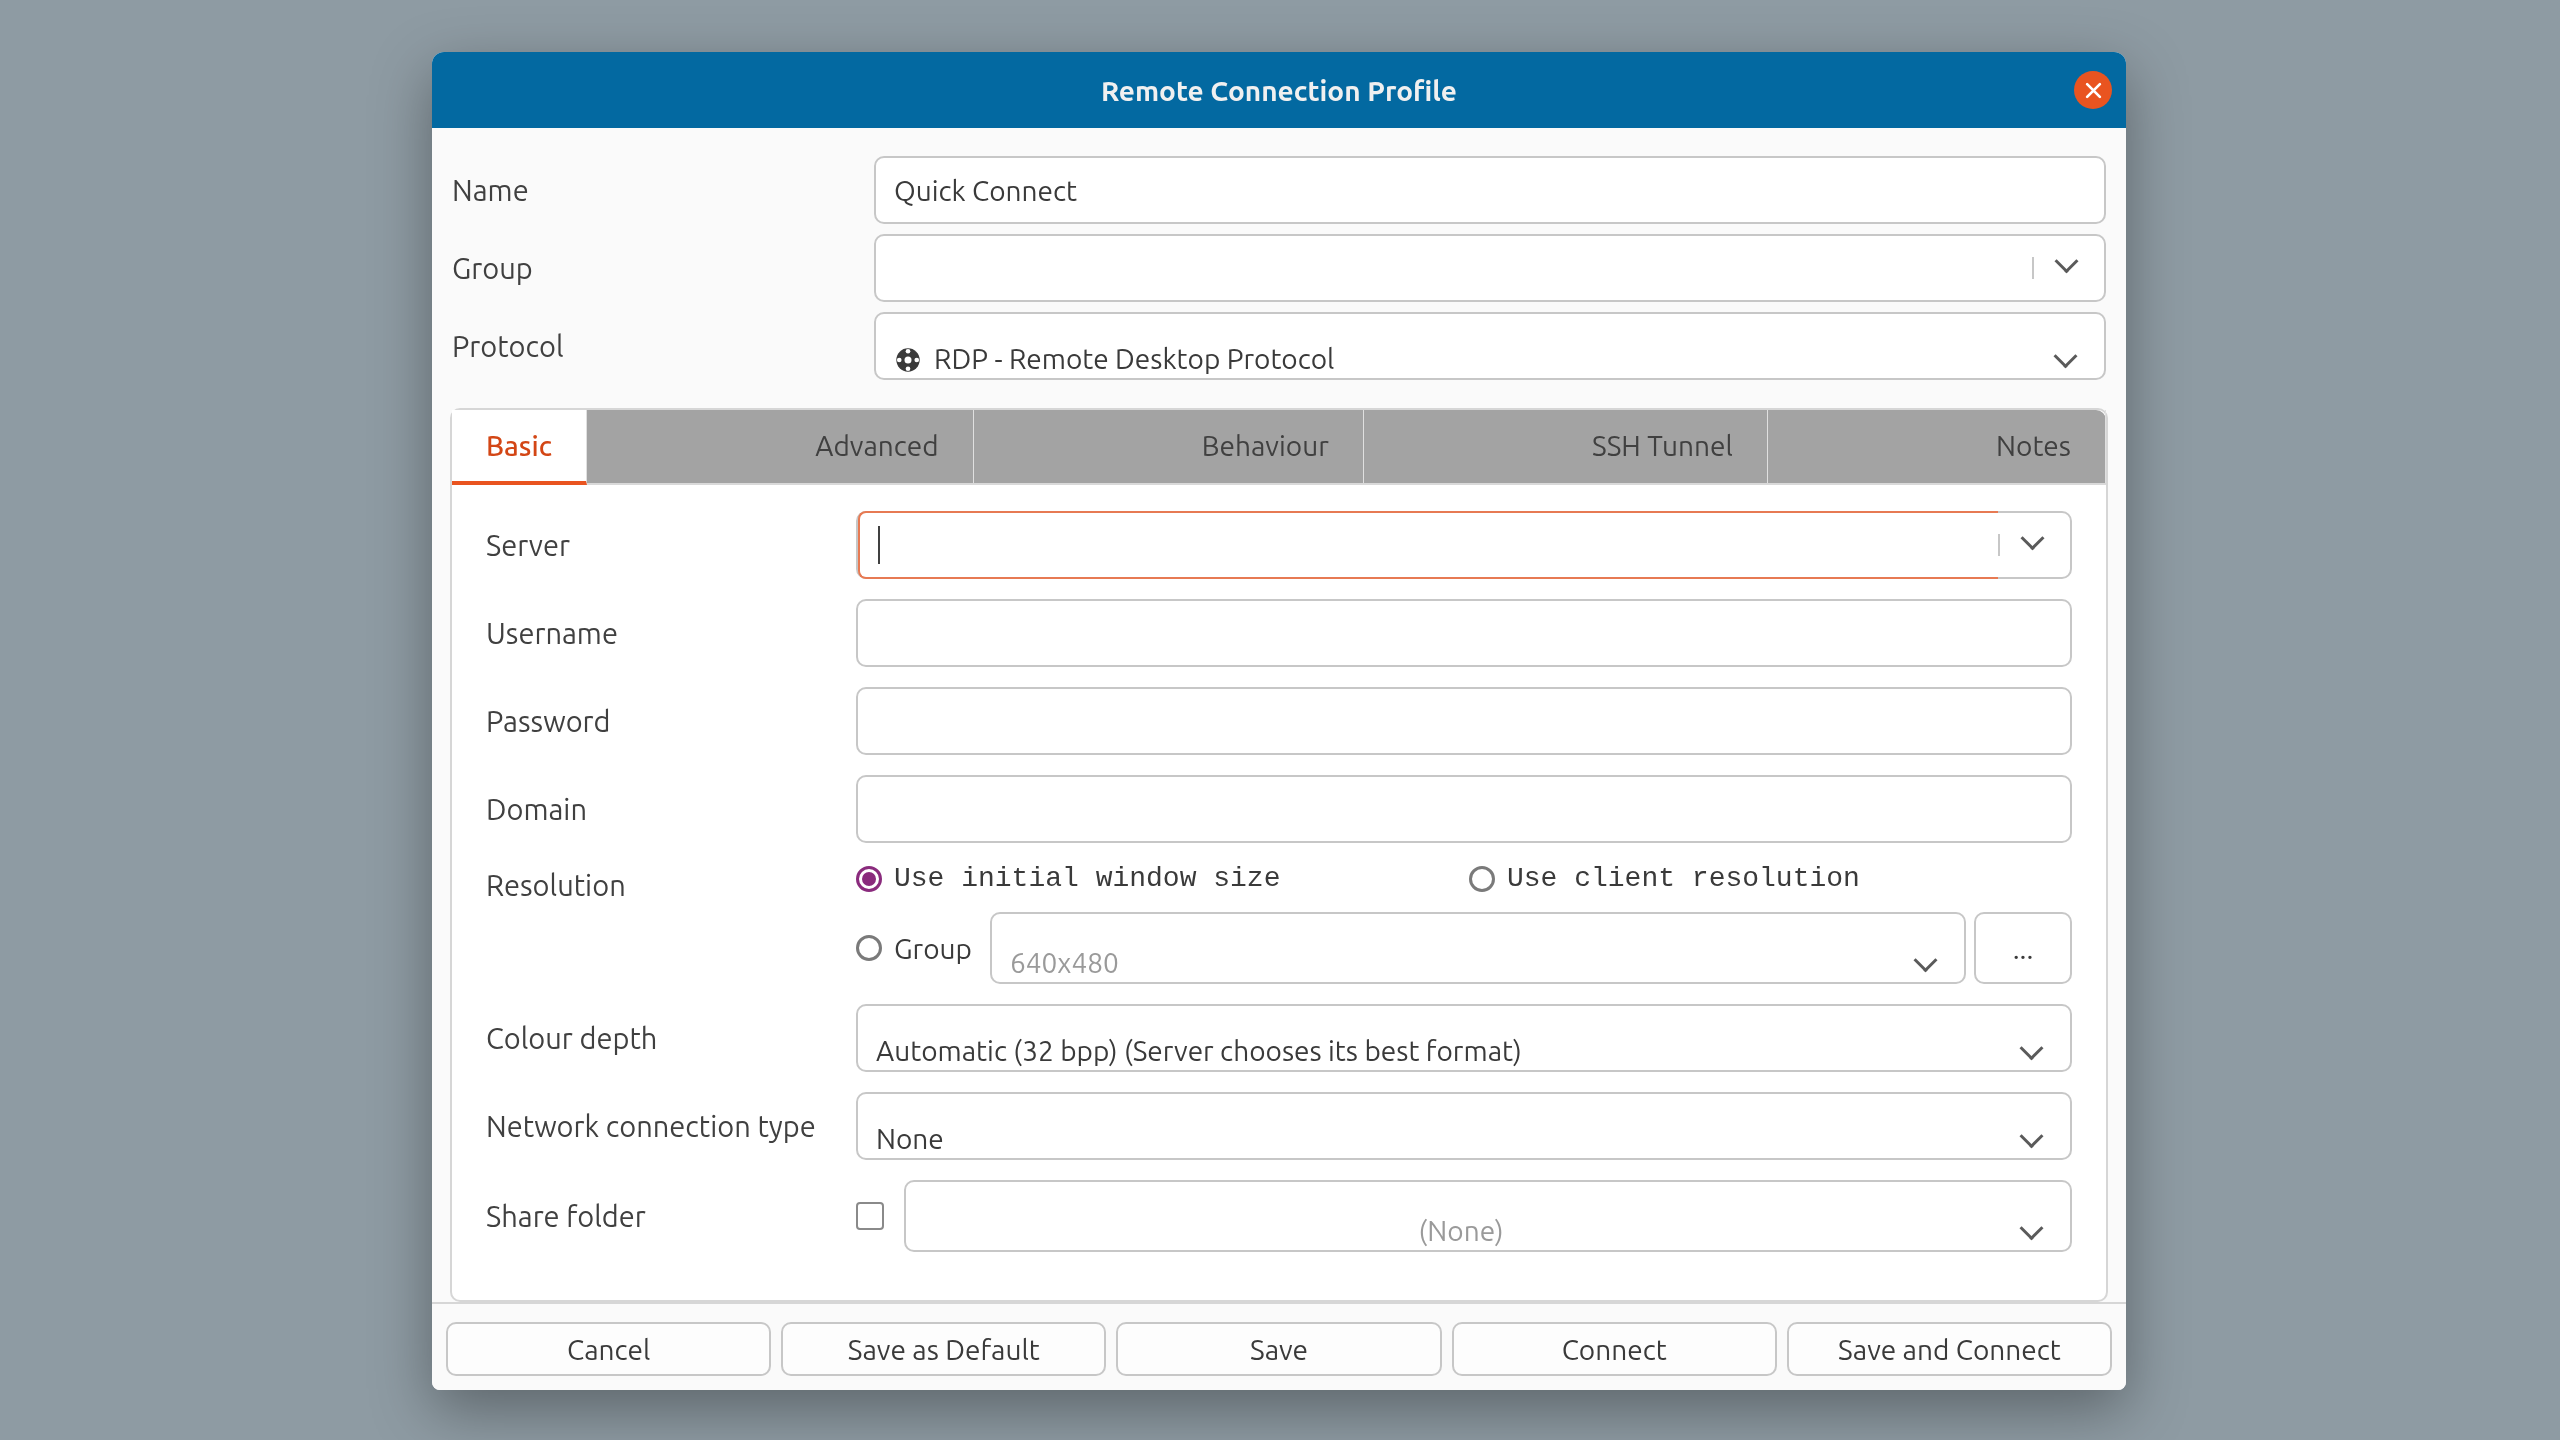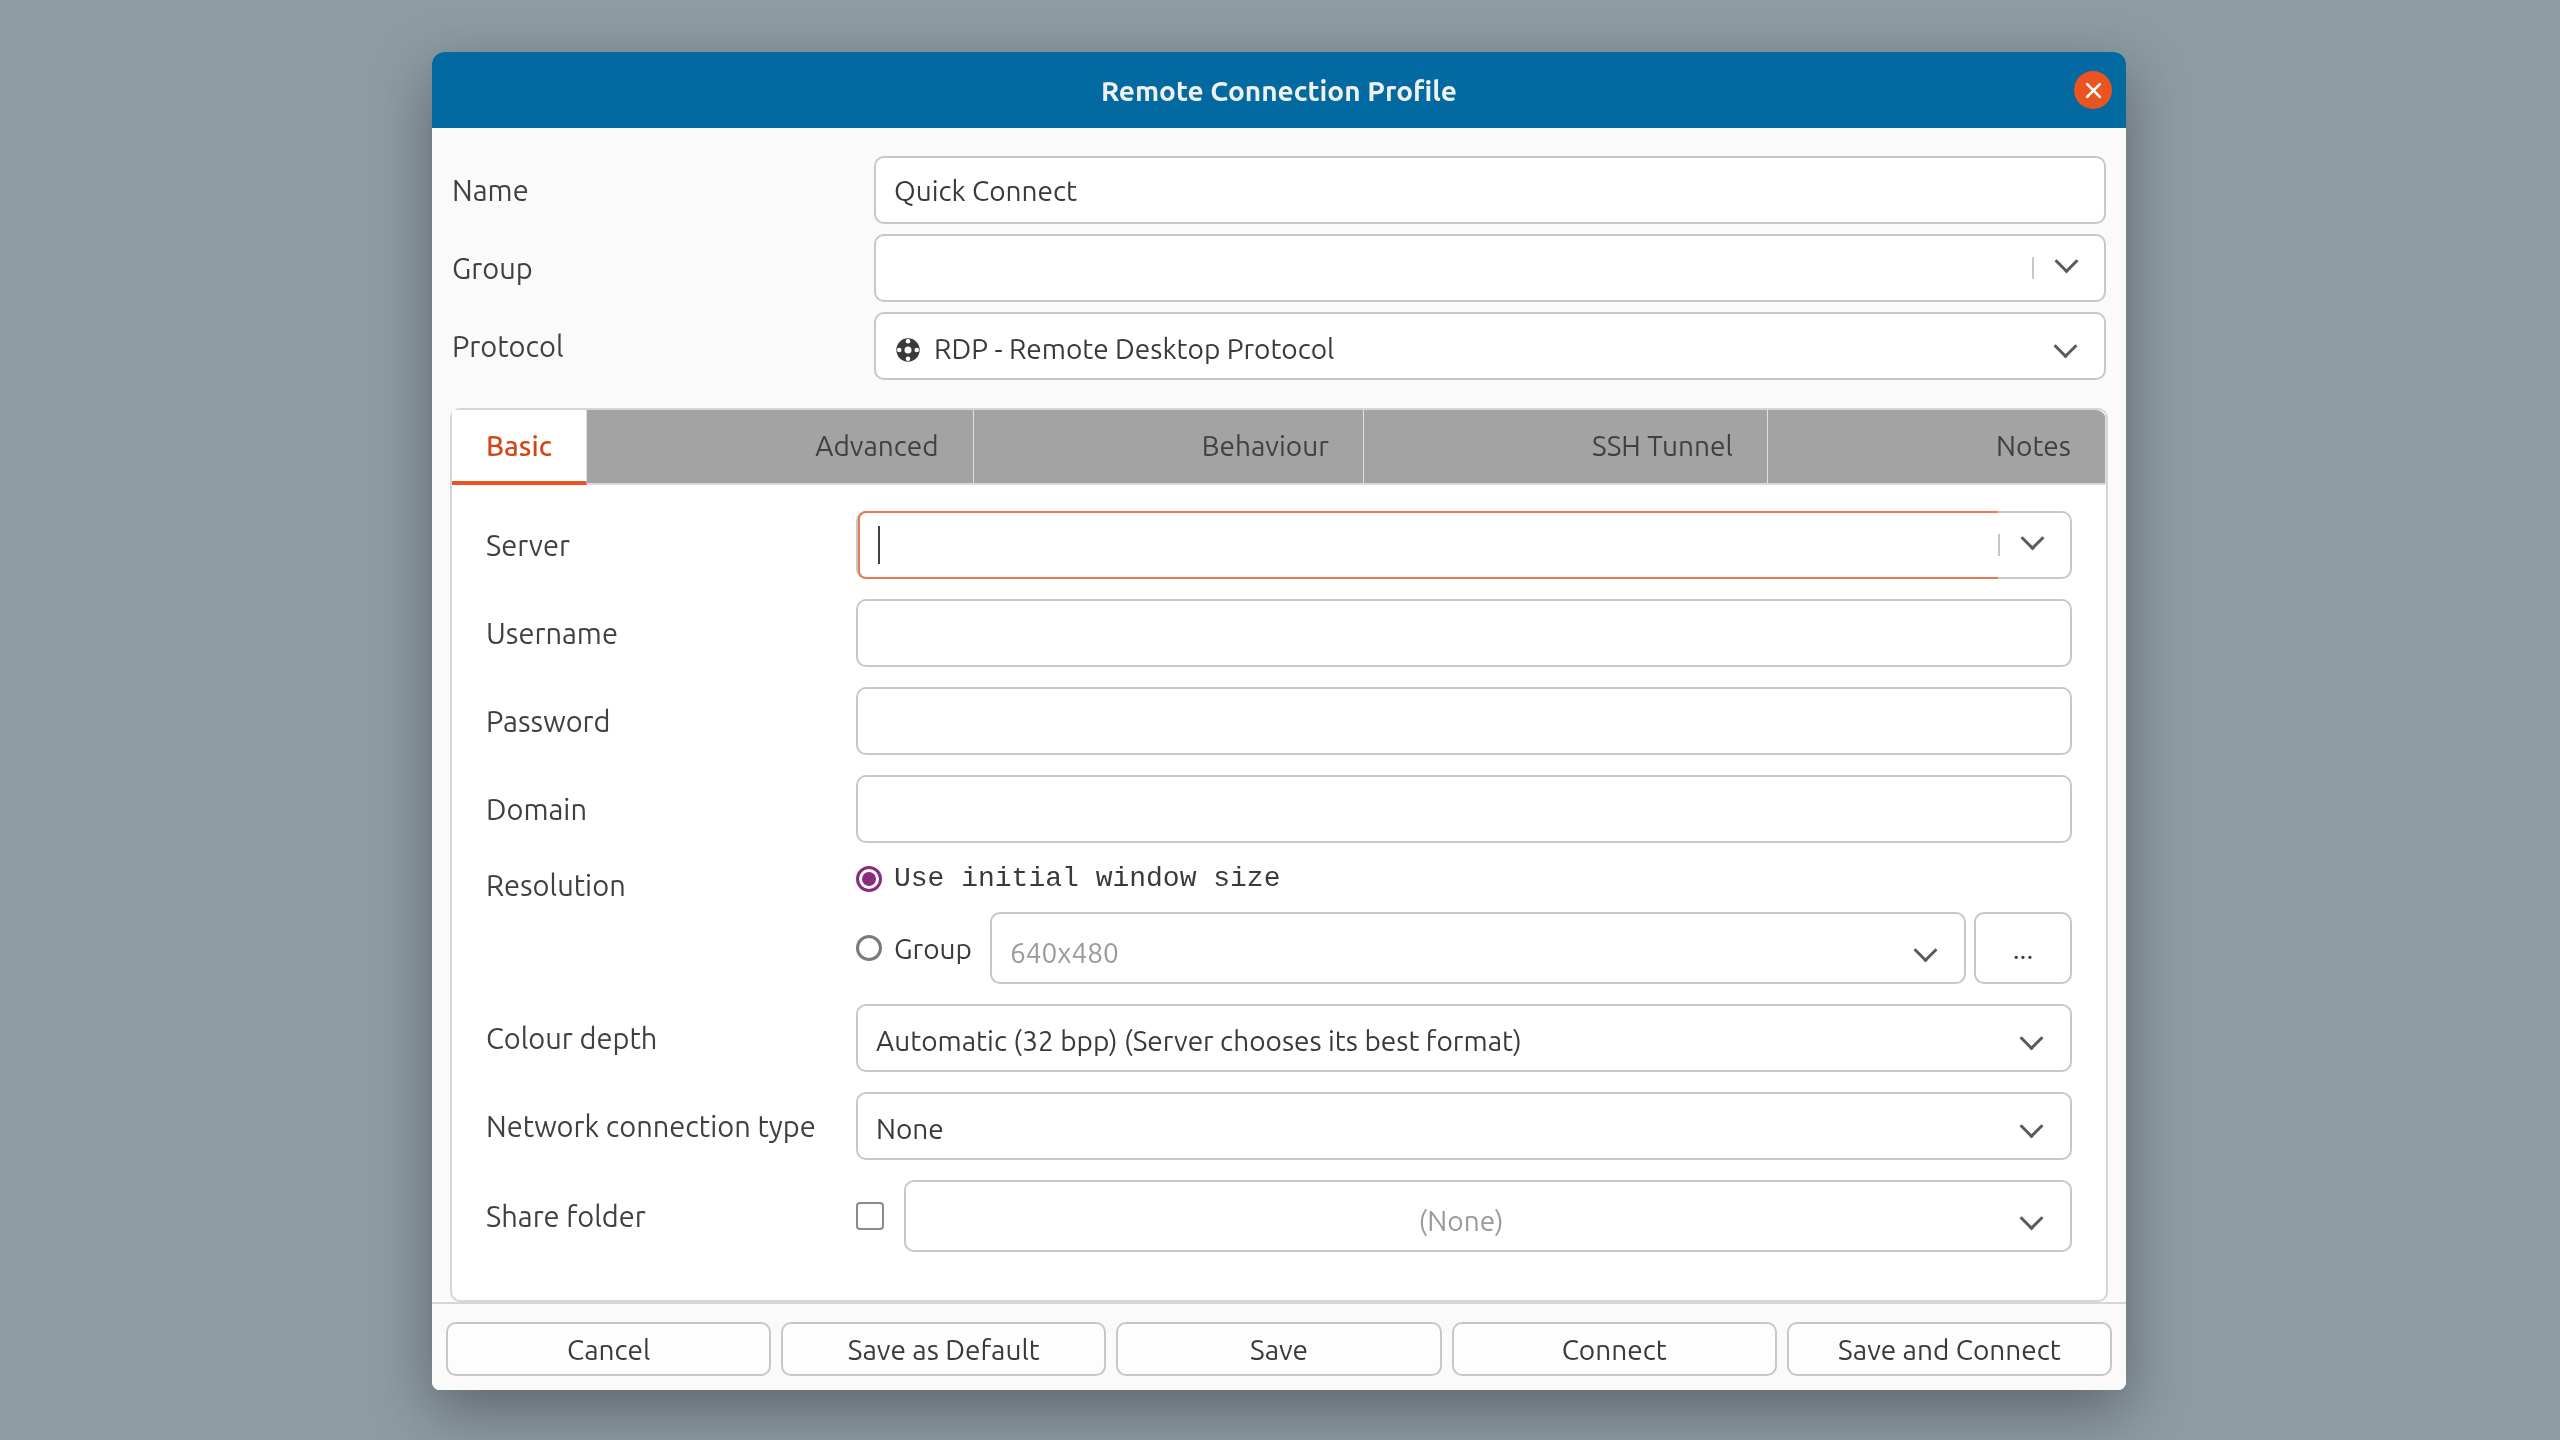--- a/index.html
+++ b/index.html
@@ -69,21 +69,21 @@
     width: 422px;
     font-size: 29px;
     color: #404040;
   }
   .input, .combo, .select {
     flex: 1;
     height: 68px;
     border: 2px solid #c7c7c7;
     border-radius: 10px;
     background: #fff;
-    padding: 14px 18px;
+    padding: 4px 18px;
     font-size: 28px;
     display: flex;
     align-items: center;
   }
   .input.focused { border-color: #e77a53; }
   .combo {
     padding: 0;
     display: flex;
   }
   .combo .combo-body {
@@ -318,20 +318,24 @@
       </div>
 
       <div class="row" style="align-items:flex-start">
         <div class="lbl" style="padding-top:6px">Resolution</div>
         <div style="flex:1; display:flex; flex-direction:column; gap:18px;">
           <div class="radio-row">
             <div style="flex:1; display:flex; align-items:center">
               <span class="radio checked"></span>
               <span class="reslabel">Use initial window size</span>
             </div>
+            <div style="flex:1; display:flex; align-items:center">
+              <span class="radio"></span>
+              <span class="reslabel">Use client resolution</span>
+            </div>
           </div>
           <div style="display:flex; align-items:center;">
             <span class="radio"></span>
             <span class="reslabel" style="margin-right:18px">Group</span>
             <div class="select" style="height:72px">
               <span class="sel-text placeholder">640x480</span>
               <div class="combo-chev" style="border:none">
                   <div class="chev"></div>
                 </div>
             </div>

